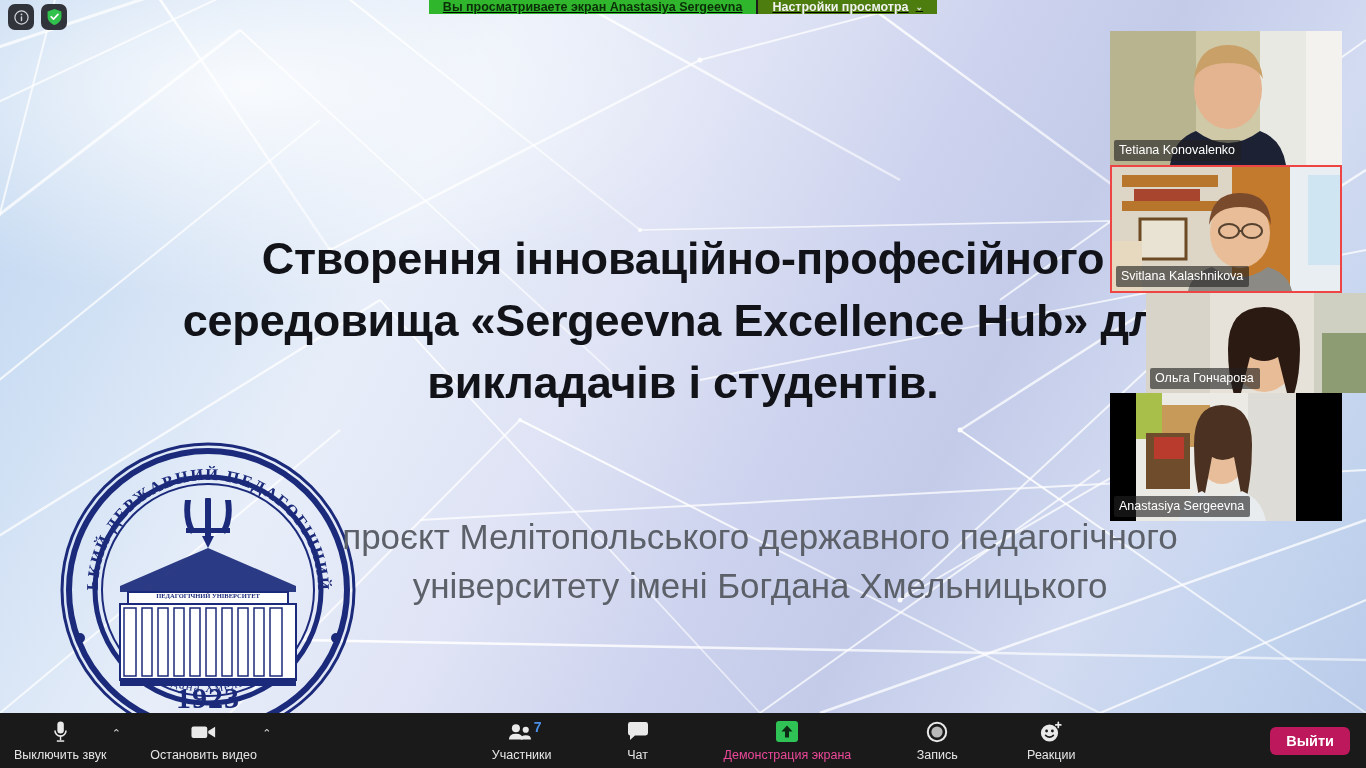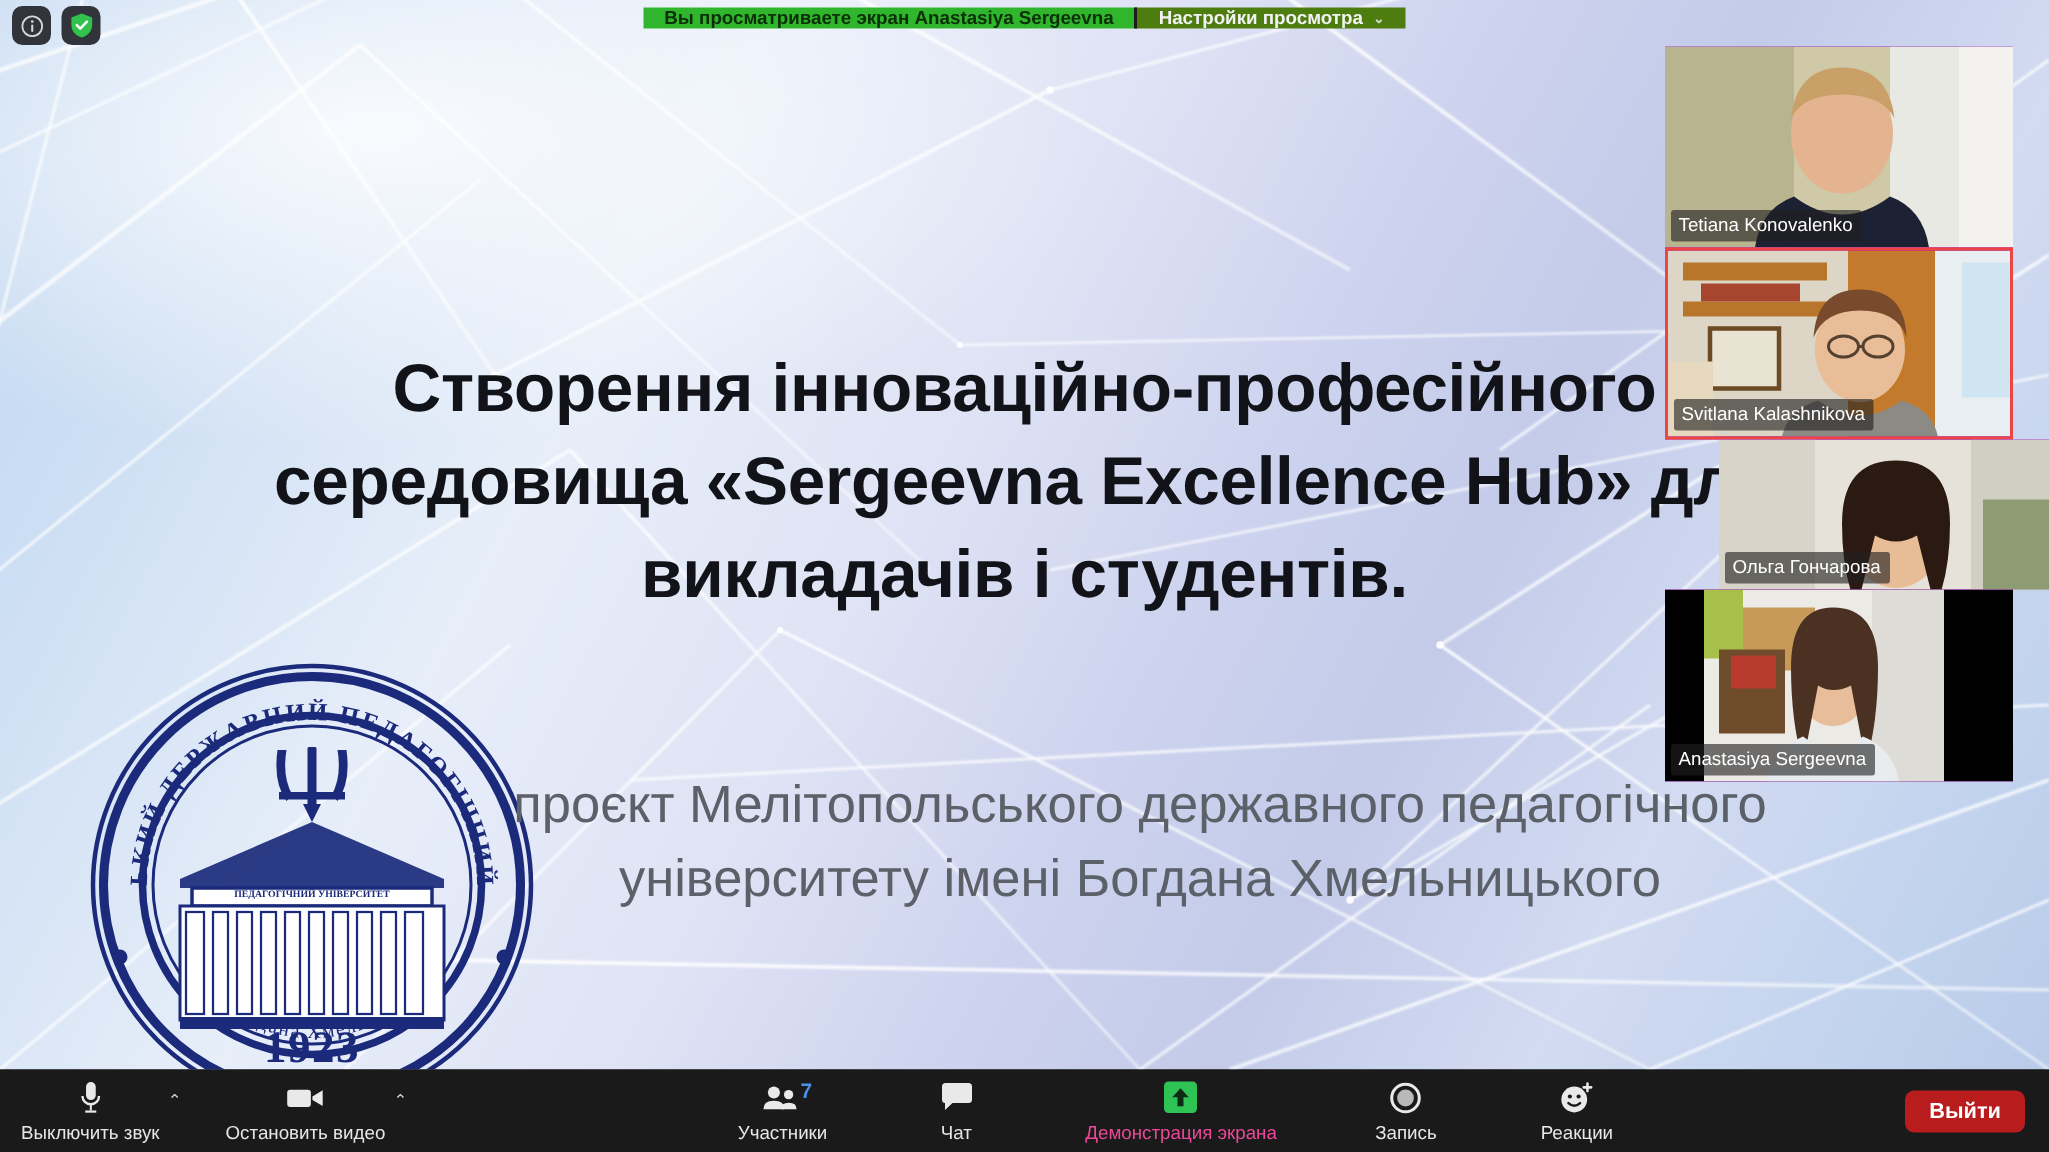--- a/index.html
+++ b/index.html
@@ -62,21 +62,21 @@
   
   .emblem { position: absolute; left: 58px; top: 440px; width: 300px; height: 300px; }
 
   
   .topbar {
     position: absolute; left: 0; top: 0;
     width: 100%; height: 26px;
     display: flex; justify-content: center; align-items: flex-start;
     pointer-events: none;
   }
-  .share-banner-wrap { display: flex; align-items: center; height: 23px; pointer-events: auto; }
+  .share-banner-wrap { display: flex; align-items: flex-start; height: 23px; pointer-events: auto; text-decoration: underline; }
   .share-banner {
     background: #30b62c;
     color: #0b2f08;
     font-size: 12.5px;
     font-weight: bold;
     display: flex; align-items: center;
     padding: 0 14px;
     white-space: nowrap;
   }
   .view-options {
@@ -151,21 +151,21 @@
   .tb-caret {
     color: #d8d8d8; font-size: 11px;
     margin-left: 2px; margin-top: 8px;
     width: 16px; text-align: center;
   }
   .count-badge {
     position: absolute; left: 26px; top: 0px;
     color: #4a8fe8; font-size: 14px; font-weight: bold;
   }
   .leave-btn {
-    background: #b91c1c;
+    background: #be185d;
     color: #fff;
     font-size: 14.5px;
     font-weight: bold;
     padding: 6px 16px;
     border-radius: 6px;
     border: none;
     cursor: pointer;
     font-family: "Liberation Sans", sans-serif;
   }
 </style>

